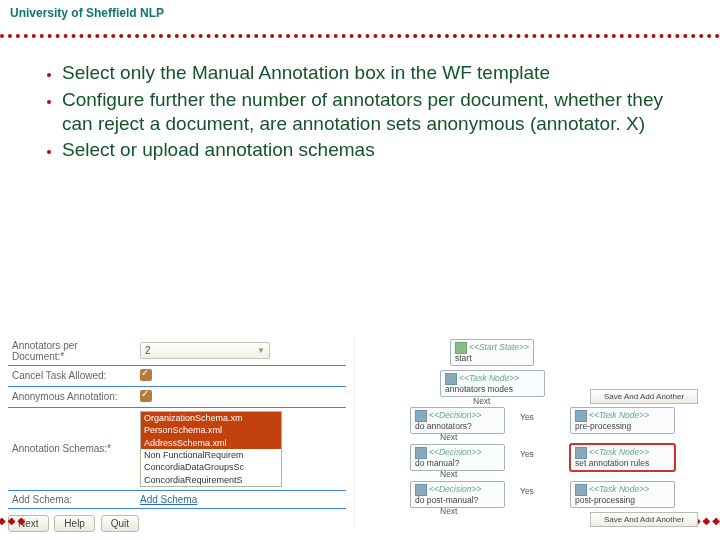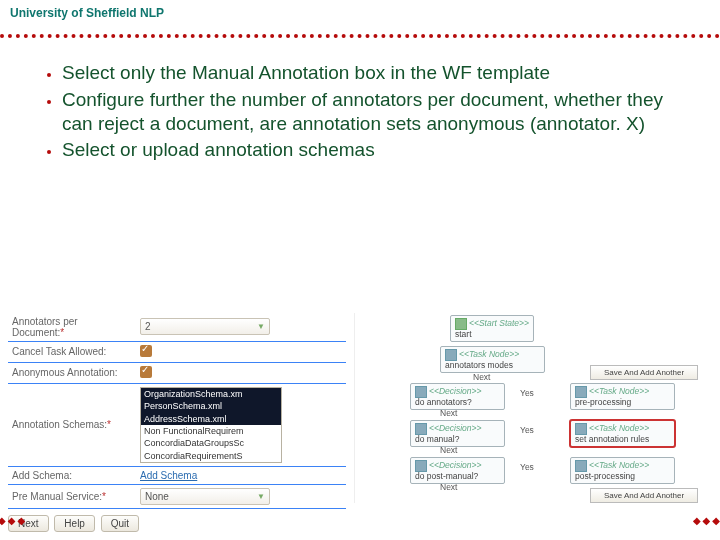--- a/index.html
+++ b/index.html
@@ -13,21 +13,21 @@
   .shots{position:absolute;left:0;bottom:8px;display:flex;width:100%}
   .form{width:338px;padding:0 8px;font-size:10px;color:#555}
   .form table{width:100%;border-collapse:collapse}
   .form td{padding:3px 4px;border-bottom:1px solid #3b82f6;vertical-align:middle}
   .form td.lbl{width:120px;color:#666}
   .sel{display:inline-flex;align-items:center;background:linear-gradient(#fff,#f2efe9);border:1px solid #c9c3b5;height:15px;width:120px;padding:0 4px;font-size:10px;justify-content:space-between;border-radius:2px}
   .sel .tri{font-size:8px;color:#7a6}
   .chk{display:inline-block;width:12px;height:12px;background:#b87a3a;border-radius:2px;position:relative}
   .chk::after{content:"✓";color:#fff;font-size:10px;position:absolute;left:1px;top:-2px}
   .multi{background:#fff;border:1px solid #b8b2a2;width:140px;font-size:9px;color:#333;line-height:1.15}
-  .multi .hl{background:#0f172a;color:#fff}
+  .multi .hl{background:#c2410c;color:#fff}
   .multi div{padding:1px 3px;white-space:nowrap;overflow:hidden}
   .link{color:#2b6cb0;text-decoration:underline}
   .star{color:#b33}
   .btnrow{padding:6px 0 0 0}
   .btn{display:inline-block;background:linear-gradient(#fdfdfb,#ece8de);border:1px solid #c0baab;padding:2px 9px;font-size:10px;border-radius:3px;margin-right:3px;color:#444}
   .flow{position:relative;flex:1;font-size:8.5px;color:#444;height:190px;border-left:1px solid #eee}
   .node{position:absolute;border:1px solid #a6b3b9;background:#f9fbfc;padding:2px 4px;text-align:left;border-radius:2px;line-height:1.05}
   .node.dec{width:85px}
   .node.tsk{width:95px}
   .node.hl{outline:2px solid #c33;outline-offset:-1px}
@@ -87,27 +87,20 @@
             <div>Non FunctionalRequirem</div>
             <div>ConcordiaDataGroupsSc</div>
             <div>ConcordiaRequirementS</div>
           </div>
             </td>
           </tr>
       <tr>
             <td class="lbl">Add Schema:</td>
           <td><span class="link">Add Schema</span></td>
           </tr>
-      <tr>
-            <td class="lbl"><span>Pre Manual Service:</span><span class="star">*</span></td>
-          <td><span class="sel">
-                <span>None</span>
-                <span class="tri">▼</span>
-              </span></td>
-          </tr>
     </tbody>
       </table>
     <div class="btnrow">
       <span class="btn">Next</span>
       <span class="btn">Help</span>
       <span class="btn">Quit</span>
     </div>
   </div>
 
   <div class="flow">

